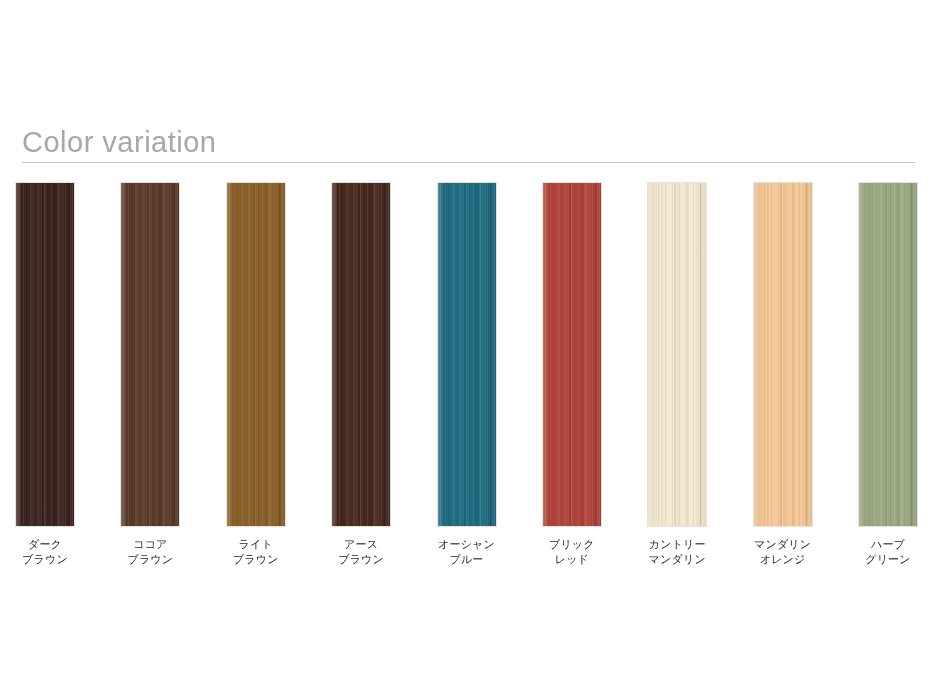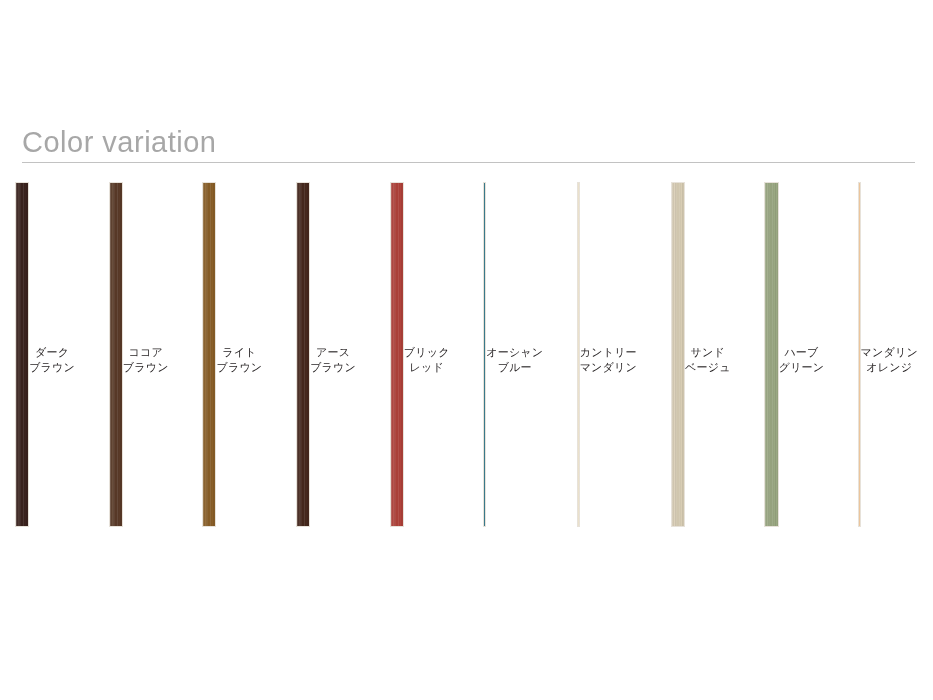--- a/index.html
+++ b/index.html
@@ -52,21 +52,21 @@
     width: 903px;
     height: 395px;
     display: flex;
     justify-content: space-between;
     align-items: flex-start;
   }
 
   .swatch-cell {
     width: 60px;
     display: flex;
-    flex-direction: row;
+    flex-direction: column;
     align-items: center;
   }
 
   .swatch-panel {
     position: relative;
     width: 60px;
     height: 345px;
     border: 1px solid #e7e2da;
     box-sizing: border-box;
     overflow: hidden;
@@ -163,56 +163,49 @@
         <div class="swatch-label"><span class="line1">ライト</span><span class="line2">ブラウン</span></div>
       </div>
       <div class="swatch-cell">
         <div class="swatch-panel" style="background-color: rgb(70, 40, 29);">
           <div class="grain"></div>
           <div class="edge-shade"></div>
         </div>
         <div class="swatch-label"><span class="line1">アース</span><span class="line2">ブラウン</span></div>
       </div>
       <div class="swatch-cell">
+        <div class="swatch-panel" style="background-color: rgb(29, 107, 128);">
+          <div class="grain"></div>
+          <div class="edge-shade"></div>
+        </div>
+        <div class="swatch-label"><span class="line1">オーシャン</span><span class="line2">ブルー</span></div>
+      </div>
+      <div class="swatch-cell">
         <div class="swatch-panel" style="background-color: rgb(176, 66, 58);">
           <div class="grain"></div>
           <div class="edge-shade"></div>
         </div>
         <div class="swatch-label"><span class="line1">ブリック</span><span class="line2">レッド</span></div>
       </div>
       <div class="swatch-cell">
-        <div class="swatch-panel" style="background-color: rgb(29, 107, 128);">
-          <div class="grain"></div>
-          <div class="edge-shade"></div>
-        </div>
-        <div class="swatch-label"><span class="line1">オーシャン</span><span class="line2">ブルー</span></div>
-      </div>
-      <div class="swatch-cell">
         <div class="swatch-panel" style="background-color: rgb(244, 233, 207);">
           <div class="grain"></div>
           <div class="edge-shade"></div>
         </div>
         <div class="swatch-label"><span class="line1">カントリー</span><span class="line2">マンダリン</span></div>
       </div>
       <div class="swatch-cell">
-        <div class="swatch-panel" style="background-color: rgb(216, 205, 180);">
-          <div class="grain"></div>
-          <div class="edge-shade"></div>
-        </div>
-        <div class="swatch-label"><span class="line1">サンド</span><span class="line2">ベージュ</span></div>
+        <div class="swatch-panel" style="background-color: rgb(245, 199, 149);">
+          <div class="grain"></div>
+          <div class="edge-shade"></div>
+        </div>
+        <div class="swatch-label"><span class="line1">マンダリン</span><span class="line2">オレンジ</span></div>
       </div>
       <div class="swatch-cell">
         <div class="swatch-panel" style="background-color: rgb(154, 168, 130);">
           <div class="grain"></div>
           <div class="edge-shade"></div>
         </div>
         <div class="swatch-label"><span class="line1">ハーブ</span><span class="line2">グリーン</span></div>
       </div>
-      <div class="swatch-cell">
-        <div class="swatch-panel" style="background-color: rgb(245, 199, 149);">
-          <div class="grain"></div>
-          <div class="edge-shade"></div>
-        </div>
-        <div class="swatch-label"><span class="line1">マンダリン</span><span class="line2">オレンジ</span></div>
-      </div>
     </div>
 
 </div>
 
 </body></html>

